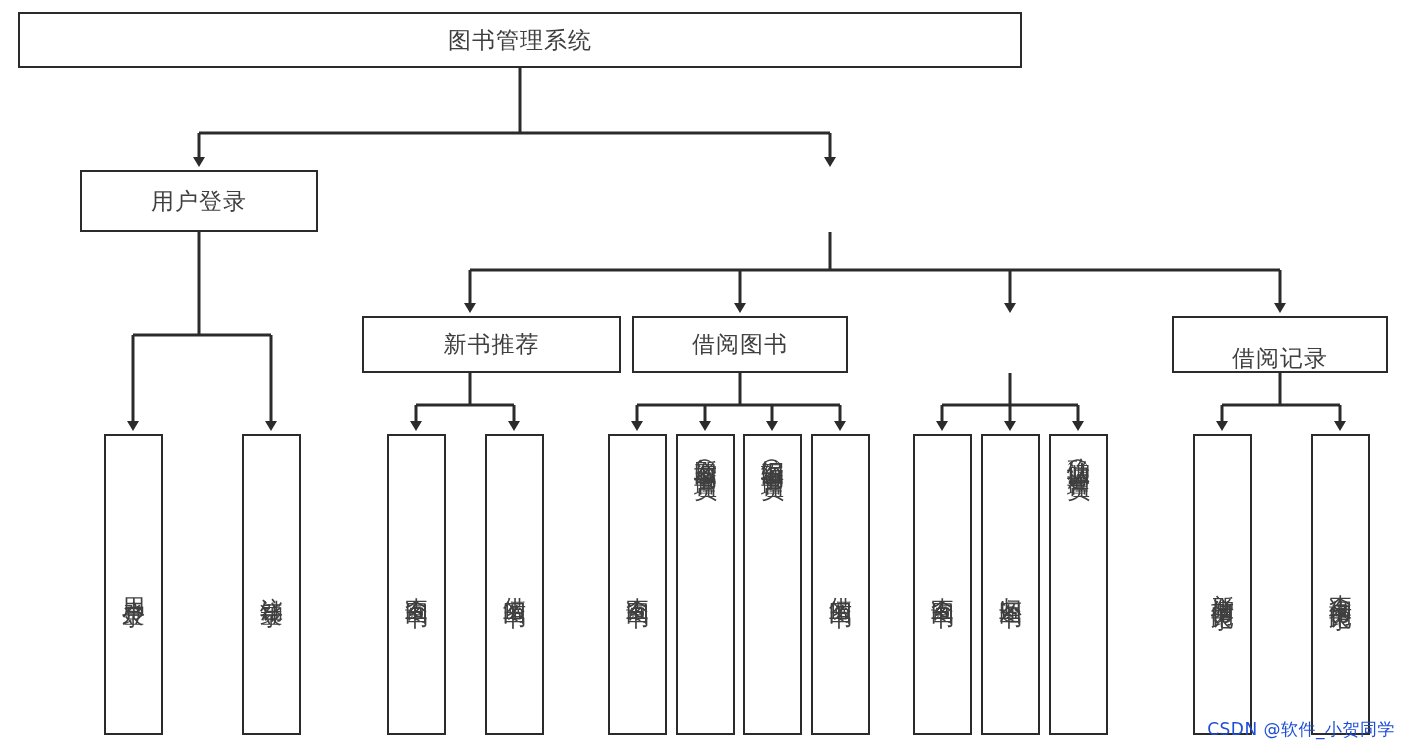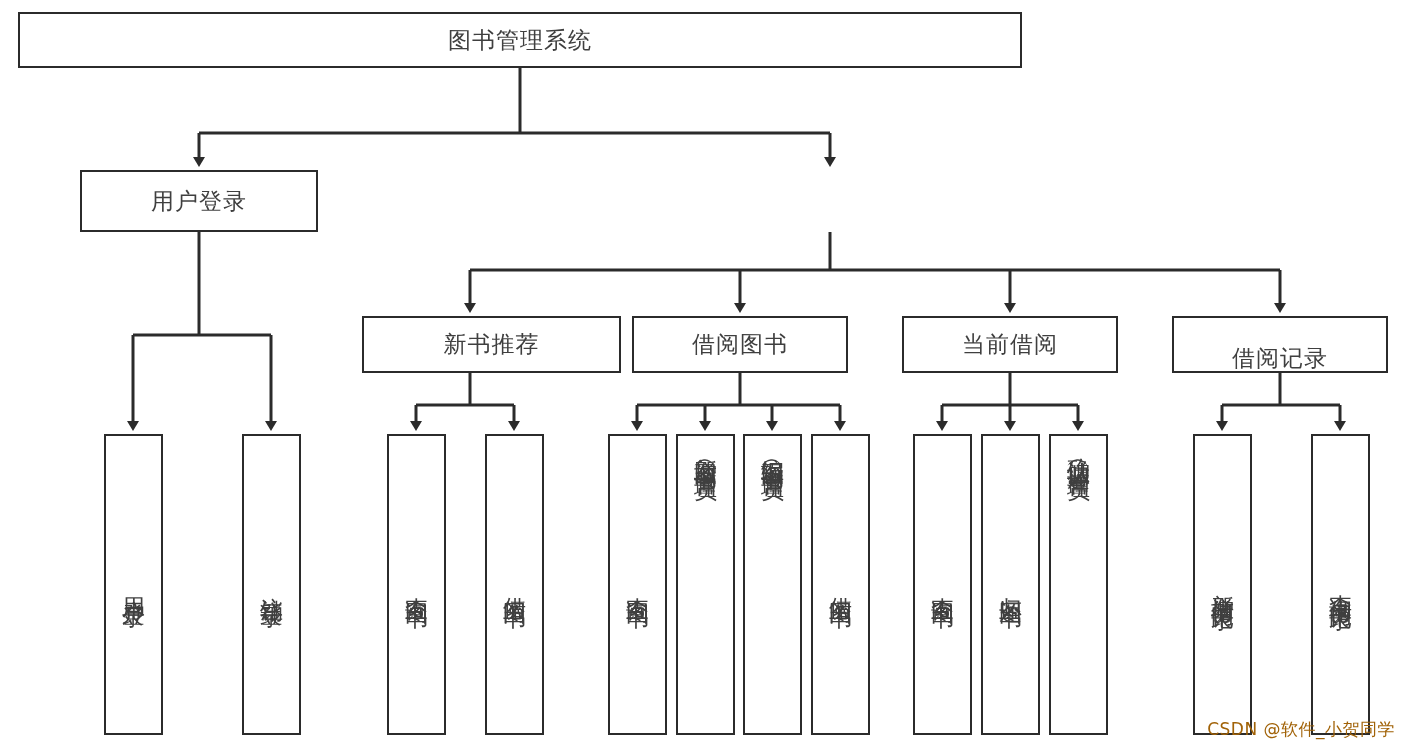--- a/index.html
+++ b/index.html
@@ -65,21 +65,21 @@
     top: 0;
     width: 1405px;
     height: 747px;
     pointer-events: none;
   }
   .watermark {
     position: absolute;
     right: 10px;
     bottom: 6px;
     font-size: 17px;
-    color: #a16207;
+    color: #1d4ed8;
     letter-spacing: 0.5px;
     white-space: nowrap;
   }
 </style>
 </head>
 <body>
 
 <div id="canvas">
 
   <svg class="edges" viewBox="0 0 1405 747" xmlns="http://www.w3.org/2000/svg">
@@ -140,23 +140,20 @@
   <div class="node horiz" style="left:80px; top:170px; width:238px; height:62px;">
     <span class="node-label">用户登录</span>
   </div>
 
   <div class="node horiz" style="left:362px; top:316px; width:259px; height:57px;">
     <span class="node-label">新书推荐</span>
   </div>
   <div class="node horiz" style="left:632px; top:316px; width:216px; height:57px;">
     <span class="node-label">借阅图书</span>
   </div>
-  <div class="node horiz" style="left:902px; top:316px; width:216px; height:57px;">
-    <span class="node-label">当前借阅</span>
-  </div>
   <div class="node horiz" style="left:1172px; top:316px; width:216px; height:57px;align-items:flex-end;">
     <span class="node-label">借阅记录</span>
   </div>
 
   <div class="node vert mid" style="left:104px; top:434px; width:59px; height:301px;">
     <span class="node-label">用户登录</span>
   </div>
   <div class="node vert mid" style="left:242px; top:434px; width:59px; height:301px;">
     <span class="node-label">注销登录</span>
   </div>

